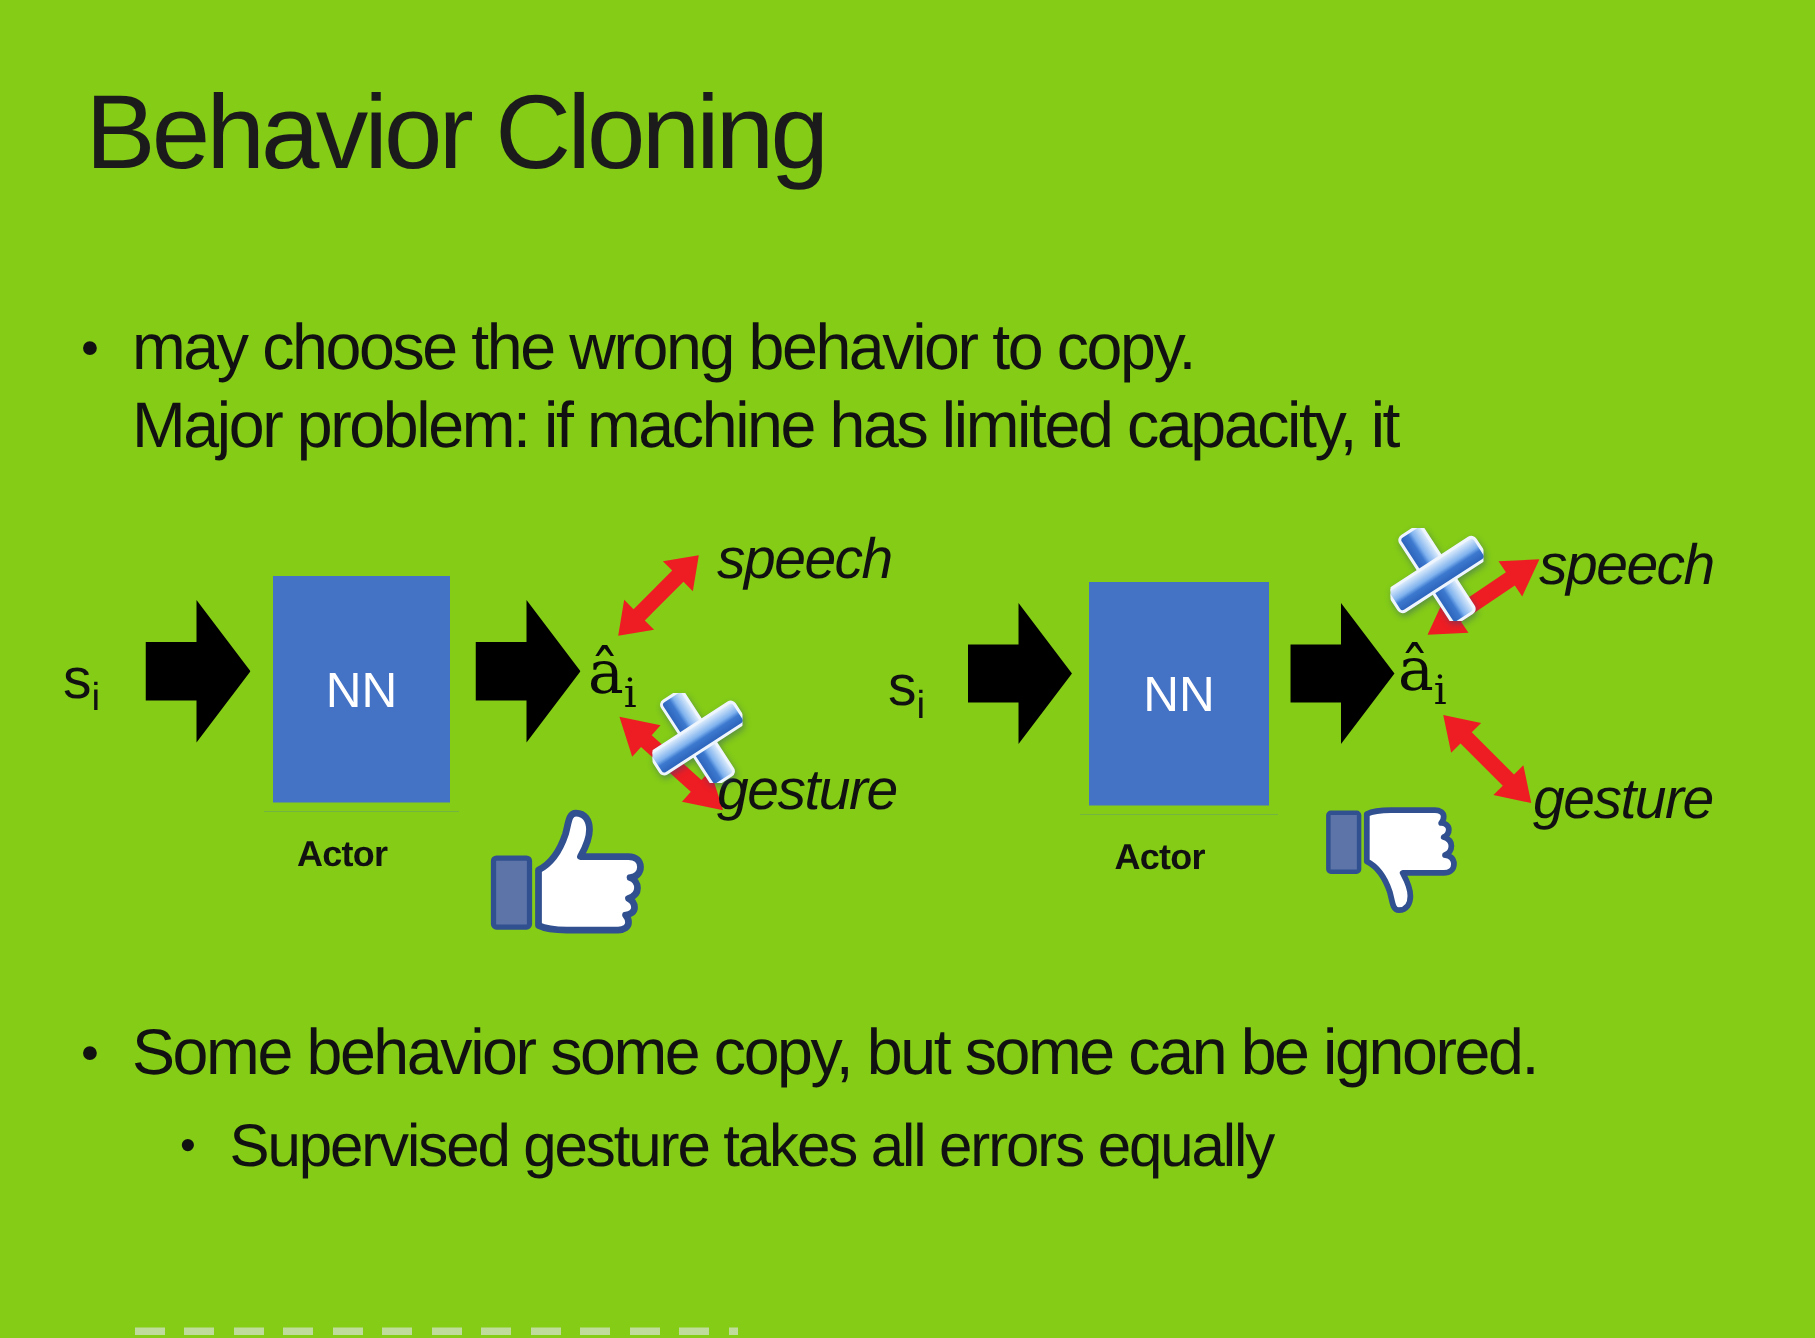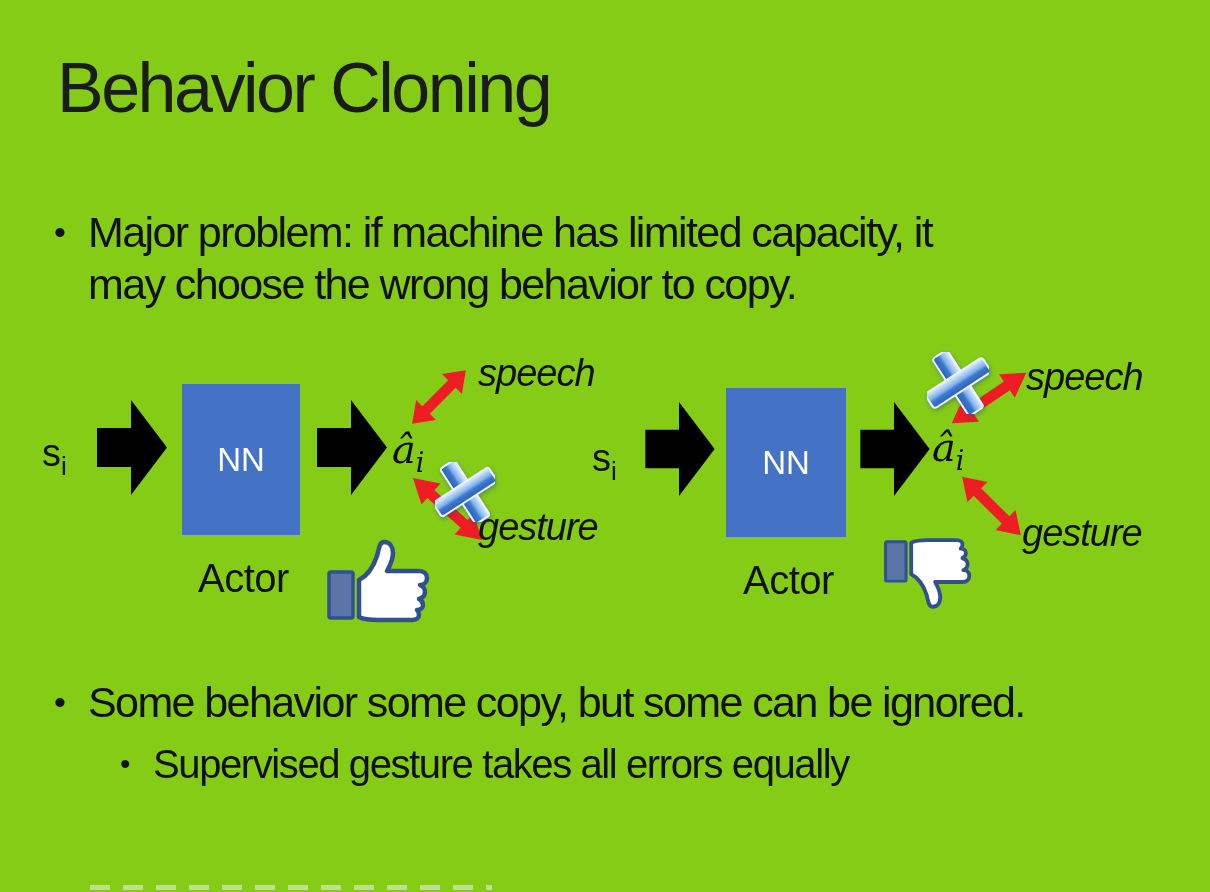--- a/index.html
+++ b/index.html
@@ -9,49 +9,49 @@
   }
   .abs{position:absolute;}
   .title{
     font-size:70px;font-weight:400;letter-spacing:-2.5px;color:#1b1b1b;white-space:nowrap;
   }
   .btxt{font-size:43px;letter-spacing:-1.6px;line-height:52px;white-space:nowrap;color:#111;}
   .bdot{font-size:34px;line-height:52px;color:#111;}
   .subtxt{font-size:40px;letter-spacing:-1.4px;line-height:48px;white-space:nowrap;color:#111;}
   .subdot{font-size:30px;line-height:48px;color:#111;}
   .lab{font-size:38px;letter-spacing:-1px;white-space:nowrap;color:#111;font-style:italic;}
-  .actor{font-size:40px;letter-spacing:-0.5px;color:#111;}
+  .actor{font-size:24px;letter-spacing:-0.5px;color:#111;font-weight:bold;}
   .si{font-size:38px;color:#111;text-align:center;}
   .si sub{font-size:26px;}
   .nnbox{
     background:#4472C4;border:6px solid #84cc16;box-sizing:border-box;
     display:flex;align-items:center;justify-content:center;
   }
   .nntext{color:#ffffff;font-size:33px;letter-spacing:0;}
-  .ahat{font-family:"DejaVu Serif",serif;font-style:italic;font-size:40px;color:#0a0a0a;white-space:nowrap;}
+  .ahat{font-family:"DejaVu Serif",serif;font-size:40px;color:#0a0a0a;white-space:nowrap;}
   .ahat sub{font-size:27px;}
   .redwrap{height:30px;}
   .redwrap svg{display:block;width:100%;height:100%;}
   .crosssvg{filter:drop-shadow(1px 2px 2px rgba(40,70,120,0.45));}
   .dashline{
     height:5px;opacity:0.65;
     background:repeating-linear-gradient(90deg,#dfe5e5 0 20px,transparent 20px 33px);
   }
 </style>
 </head>
 <body>
 
 <div class="slide">
 
   <div class="abs title" style="left:57px;top:48px;">Behavior Cloning</div>
 
   <span class="abs bdot" style="left:54px;top:206px;">•</span>
   <div class="abs" style="left:88px;top:206px;">
+    <div class="btxt">may choose the wrong behavior to copy.</div>
     <div class="btxt">Major problem: if machine has limited capacity, it</div>
-    <div class="btxt">may choose the wrong behavior to copy.</div>
   </div>
 
   <div class="abs si" style="left:42px;top:432px;"><span>s</span><sub>i</sub></div>
 
   <svg class="abs" style="left:97px;top:398px;" width="70" height="99" viewBox="0 0 70 99">
     <polygon points="0,30 34,30 34,2 70,49.5 34,97 34,69 0,69" fill="#000000"></polygon>
   </svg>
 
   <div class="abs nnbox" style="left:176px;top:378px;width:130px;height:163px;">
     <span class="nntext">NN</span>

